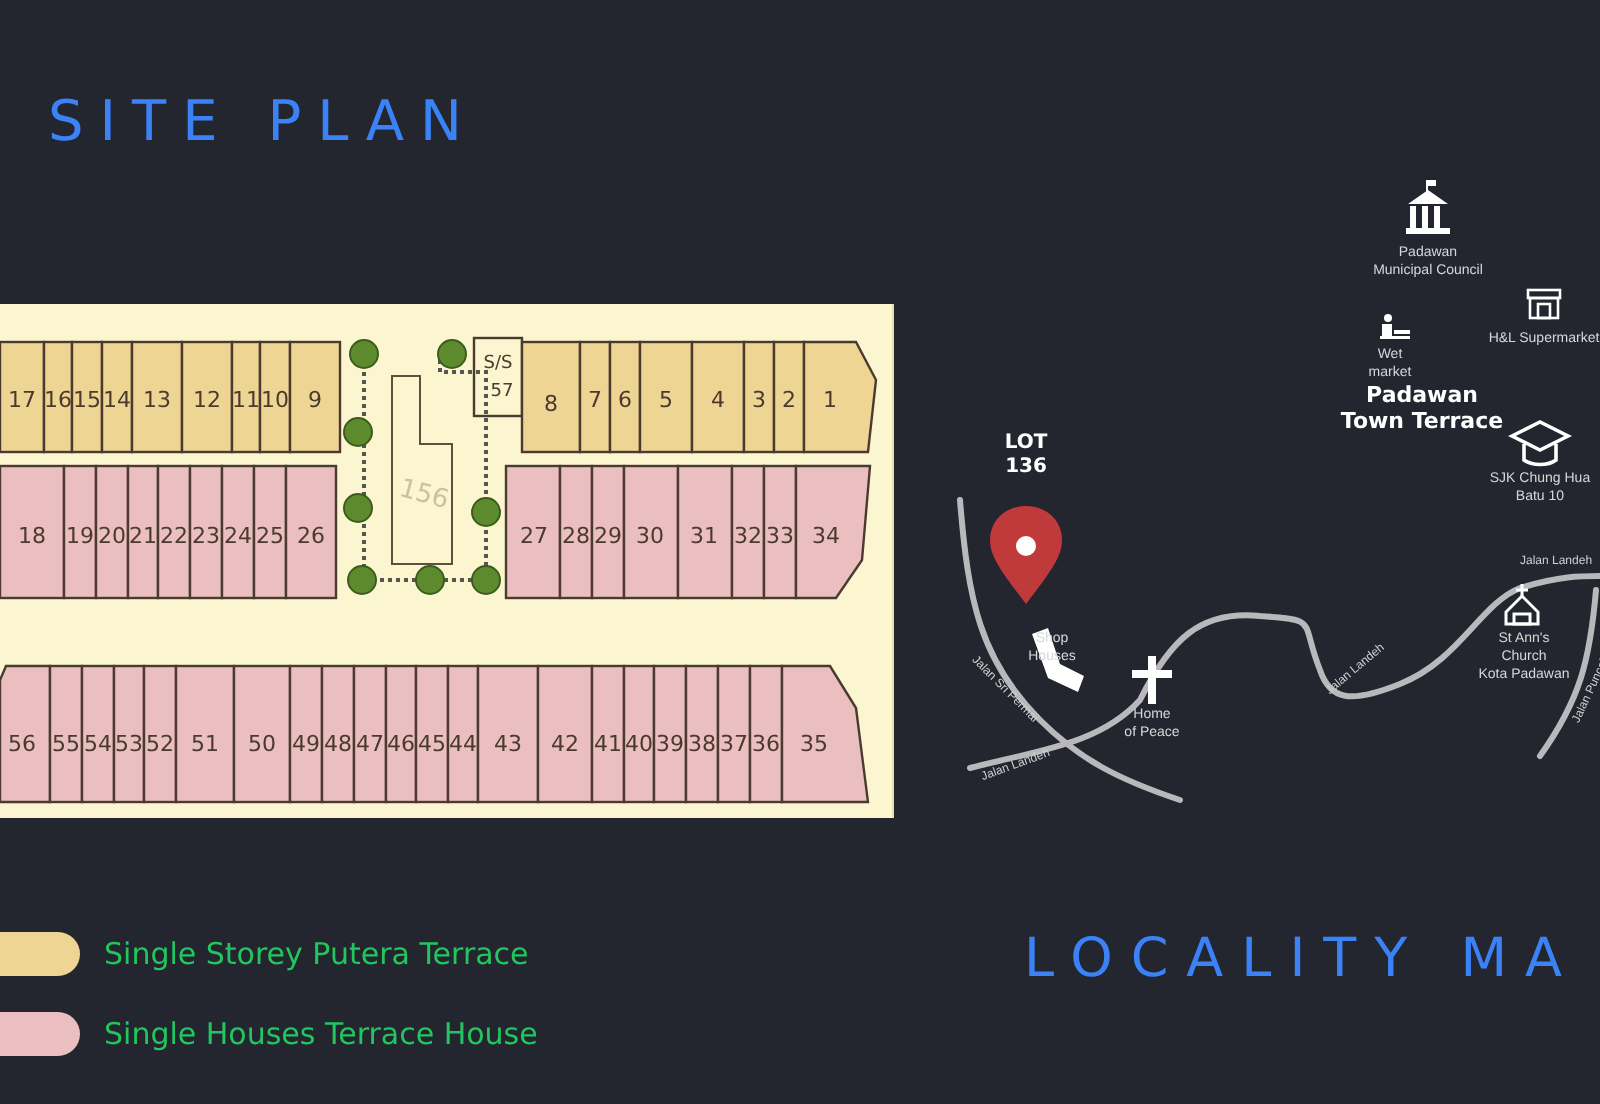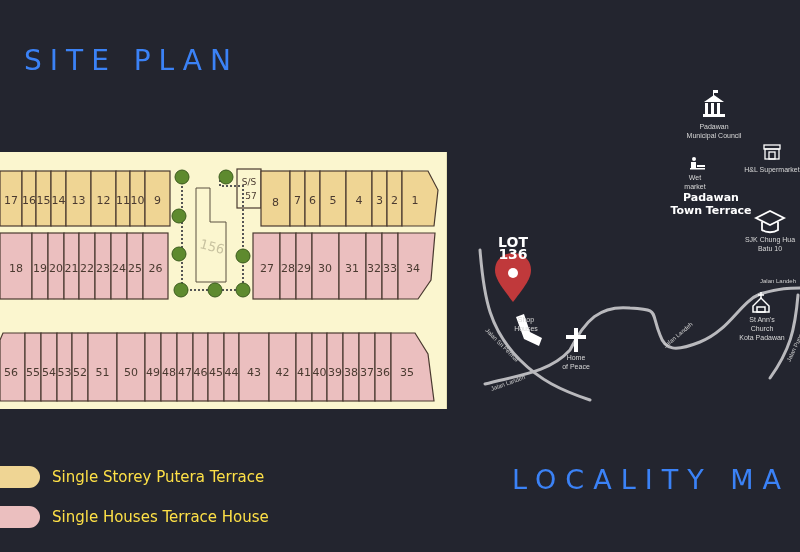--- a/index.html
+++ b/index.html
@@ -5,21 +5,21 @@
   html, body { margin:0; padding:0; }
   body { width:800px; height:552px; background:#23252f; overflow:hidden; position:relative; font-family:"Liberation Sans", sans-serif; }
   .title { position:absolute; color:#3b82f6; letter-spacing:8px; font-size:28px; font-family:"DejaVu Sans", sans-serif; font-weight:normal; }
   #site-title { left:24px; top:44px; }
   #locality-title { left:512px; top:464px; letter-spacing:9px; font-size:27px; }
   #site-plan { position:absolute; left:0; top:152px; width:446px; height:257px; background:#fbf6cf; border-right:1px solid #e5e0b5; }
   #site-plan svg { position:absolute; left:0; top:0; }
   .lot-label { font-family:"DejaVu Sans", sans-serif; font-size:11px; fill:#4a3a30; text-anchor:middle; dominant-baseline:central; }
   .legend { position:absolute; left:0; display:flex; align-items:center; }
   .legend .swatch { width:40px; height:22px; border-radius:0 11px 11px 0; margin-right:12px; }
-  .legend .label { color:#fde047; font-size:15px; font-family:"DejaVu Sans", sans-serif; }
+  .legend .label { color:#22c55e; font-size:15px; font-family:"DejaVu Sans", sans-serif; }
   #legend-0 { top:466px; }
   #legend-1 { top:506px; }
   #map { position:absolute; left:460px; top:80px; width:340px; height:330px; }
   .map-label { position:absolute; color:#d8d8d8; font-size:7px; text-align:center; line-height:9px; font-family:"Liberation Sans", sans-serif; }
   .map-bold { position:absolute; color:#ffffff; font-weight:bold; font-size:11px; text-align:center; line-height:13px; font-family:"DejaVu Sans", sans-serif; }
   .road-label { position:absolute; color:#d0d0d0; font-size:6px; white-space:nowrap; font-family:"Liberation Sans", sans-serif; }
 </style>
 </head>
 <body>
 
@@ -237,21 +237,21 @@
       <rect x="237" y="85" width="8" height="2"></rect>
       <rect x="230" y="88" width="15" height="1.5"></rect>
     </g>
 
     <g fill="none" stroke="#ffffff" stroke-width="1.8">
       <path d="M296 138 L310 131 L324 138 L310 145 Z"></path>
       <path d="M302 142 L302 150 C306 153 314 153 318 150 L318 142"></path>
     </g>
   </svg>
 
-  <div class="map-bold" style="left:35px;top:156px;width:36px;font-size:14px;line-height:12px">
+  <div class="map-bold" style="left:35px;top:136px;width:36px;font-size:10px;line-height:12px">
     <div>LOT</div>
     <div>136</div>
   </div>
 
   <div class="map-label" style="left:218px;top:42px;width:72px">
     <div>Padawan</div>
     <div>Municipal Council</div>
   </div>
   <div class="map-label" style="left:282px;top:85px;width:60px">H&amp;L Supermarket</div>
   <div class="map-label" style="left:218px;top:93px;width:34px">Wet market</div>

